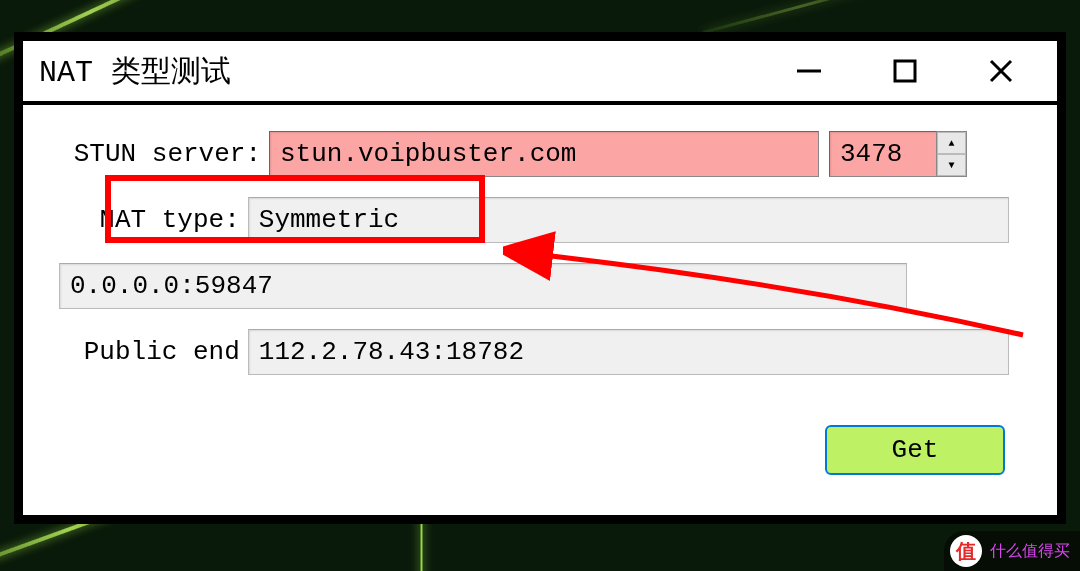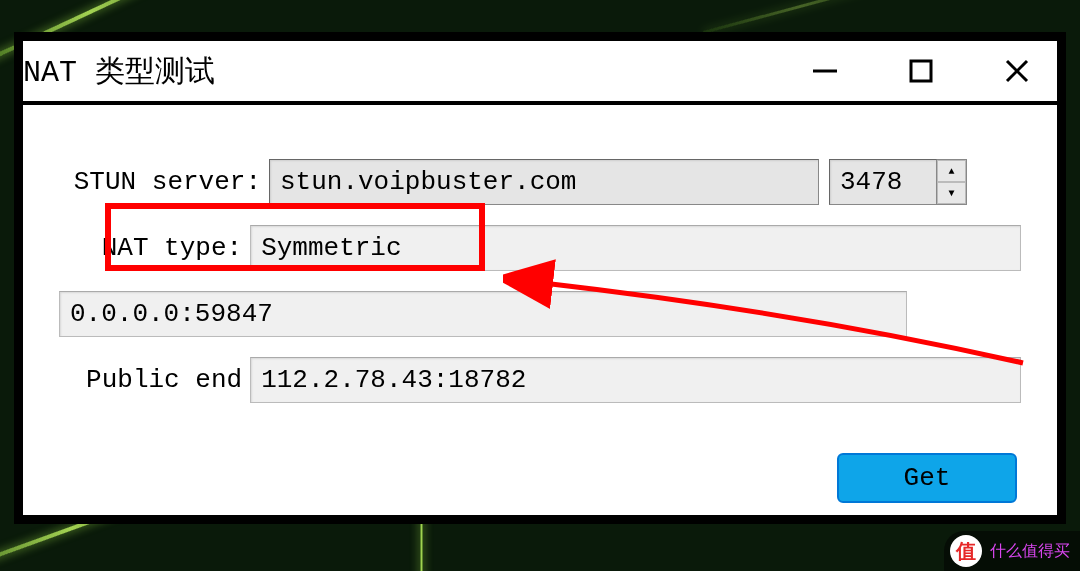--- a/index.html
+++ b/index.html
@@ -34,21 +34,21 @@
       height: 476px;
       background: #fff;
       border: 1px solid #000;
       box-shadow: 0 0 0 8px #000;
     }
     .titlebar {
       height: 64px;
       display: flex;
       align-items: center;
       border-bottom: 4px solid #000;
-      padding: 0 0;
+      padding: 0 16px;
     }
     .title-text {
       font-size: 30px;
       font-family: "SimSun", "Courier New", monospace;
       flex: 1;
     }
     .win-controls {
       display: flex;
       gap: 48px;
       margin-right: 16px;
@@ -57,43 +57,42 @@
       width: 48px;
       height: 48px;
       display: flex;
       align-items: center;
       justify-content: center;
       cursor: pointer;
     }
     .win-btn svg { width: 32px; height: 32px; }
     
     .content {
-      padding: 24px 36px 0 36px;
+      padding: 24px 48px 0 36px;
       position: relative;
-      margin-top: 28px;
     }
     .form-row {
       display: flex;
       align-items: center;
       margin-bottom: 16px;
       height: 50px;
     }
     .label {
       width: 210px;
       text-align: right;
       font-size: 26px;
       font-family: "Courier New", monospace;
       padding-right: 8px;
     }
     .field {
       height: 46px;
       border: 1px solid #888;
       border-top-color: #666;
       border-left-color: #666;
-      background: #e5e5e5;
+      background: #fca5a5;
       box-shadow: inset 1px 1px 2px rgba(0,0,0,0.1);
       font-size: 26px;
       font-family: "Courier New", monospace;
       padding: 4px 10px;
       display: flex;
       align-items: center;
     }
     .field.server { width: 550px; }
     .field.port { width: 108px; margin-left: 10px; }
     .field.wide { width: 848px; }
@@ -136,21 +135,21 @@
       justify-content: flex-end;
       gap: 24px;
       margin-top: 48px;
       padding-right: 4px;
     }
     .btn {
       width: 180px;
       height: 50px;
       border: 2px solid #888;
       border-radius: 6px;
-      background: #0ea5e9;
+      background: #bef264;
       font-size: 26px;
       font-family: "Courier New", monospace;
       cursor: pointer;
       display: flex;
       align-items: center;
       justify-content: center;
     }
     .btn.primary {
       border: 2px solid #0078d7;
     }

